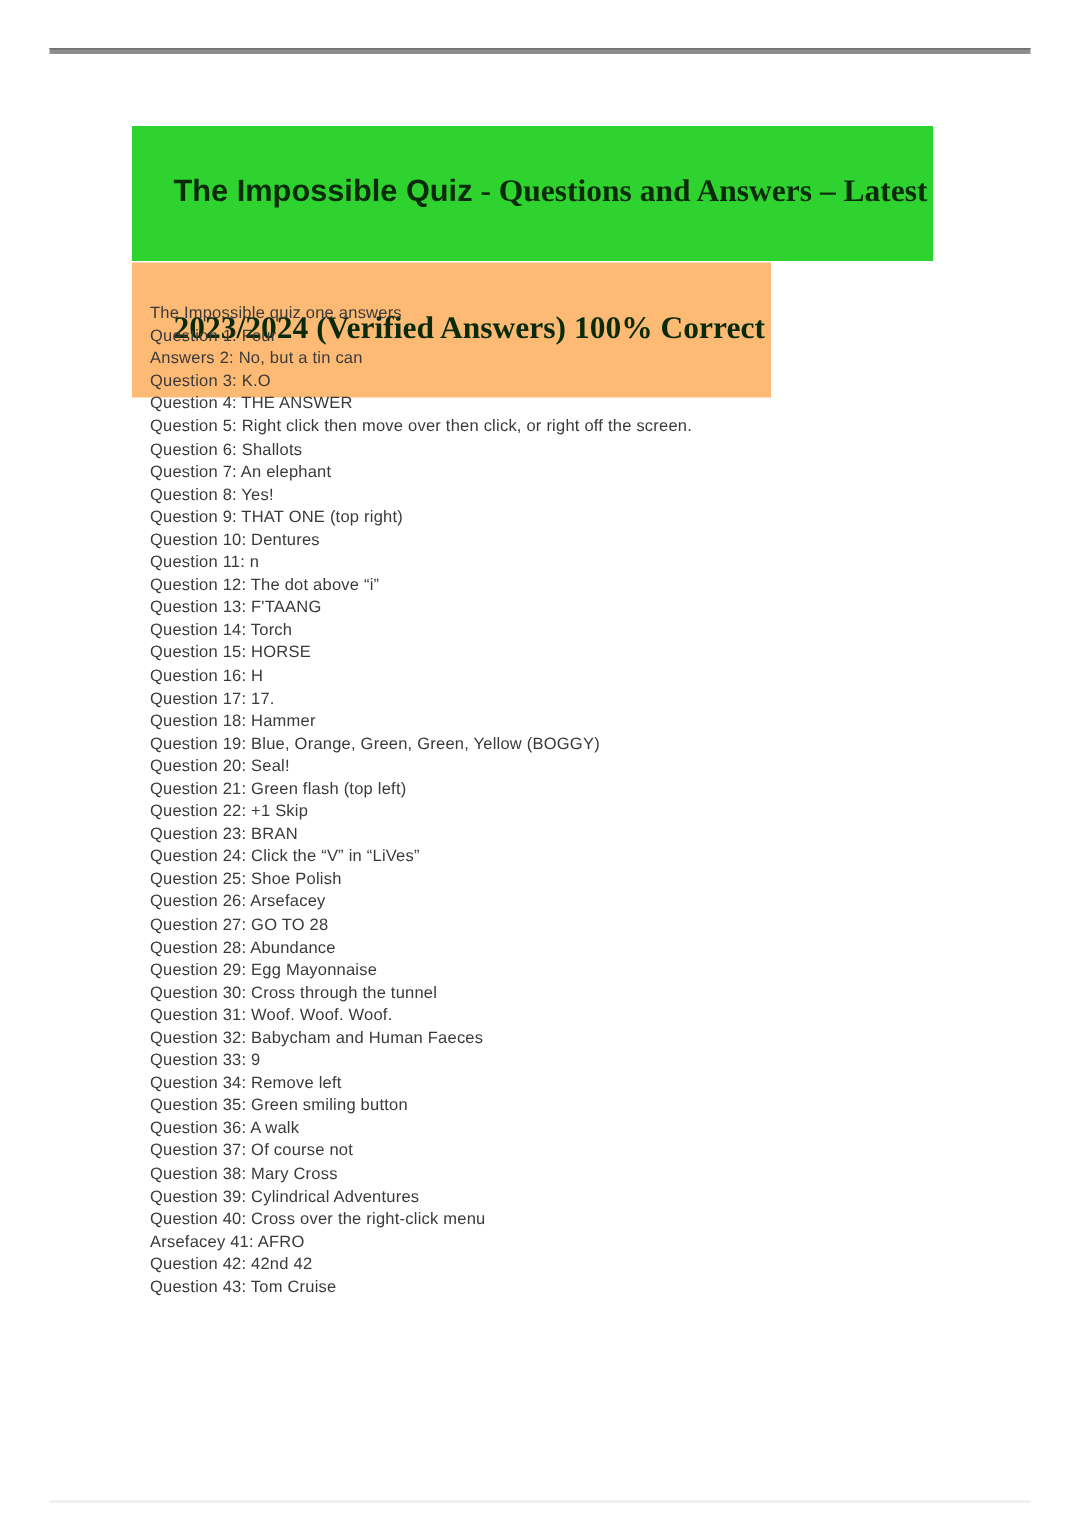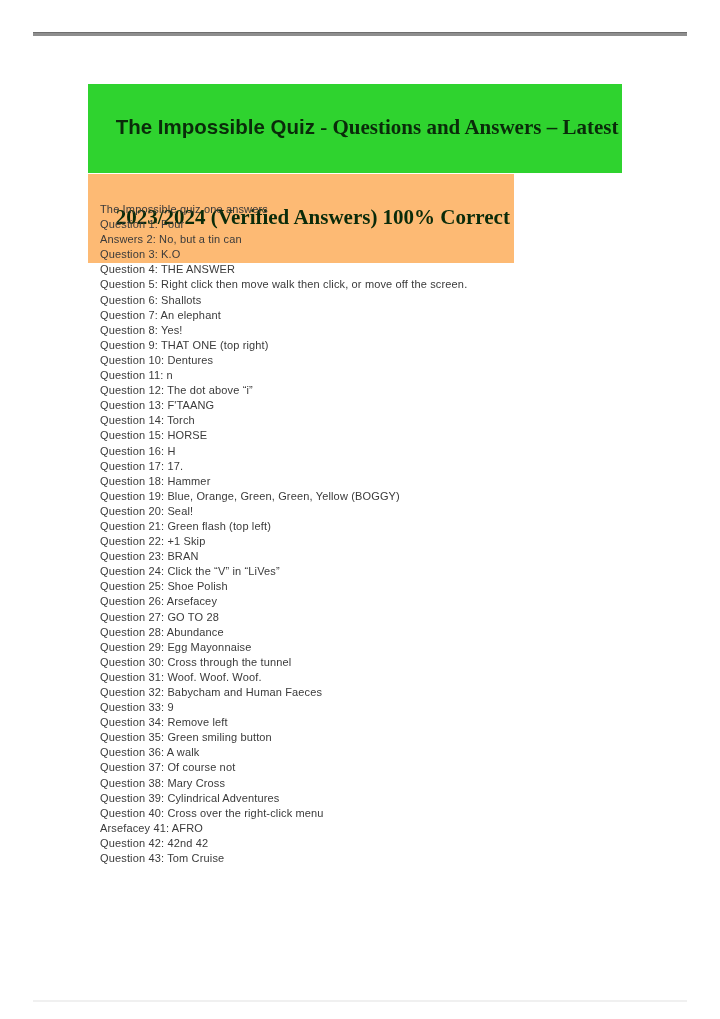--- a/index.html
+++ b/index.html
@@ -90,21 +90,21 @@
     </span>
   </div>
 
   <div class="body-block">
     <div class="line">The Impossible quiz one answers</div>
     <div id="answers-list">
         <div class="line">Question 1: Four</div>
         <div class="line">Answers 2: No, but a tin can</div>
         <div class="line">Question 3: K.O</div>
         <div class="line">Question 4: THE ANSWER</div>
-        <div class="line">Question 5: Right click then move walk then click, or move off the screen.</div>
+        <div class="line">Question 5: Right click then move over then click, or right off the screen.</div>
         <div class="line">Question 6: Shallots</div>
         <div class="line">Question 7: An elephant</div>
         <div class="line">Question 8: Yes!</div>
         <div class="line">Question 9: THAT ONE (top right)</div>
         <div class="line">Question 10: Dentures</div>
         <div class="line">Question 11: n</div>
         <div class="line">Question 12: The dot above “i”</div>
         <div class="line">Question 13: F'TAANG</div>
         <div class="line">Question 14: Torch</div>
         <div class="line">Question 15: HORSE</div>

